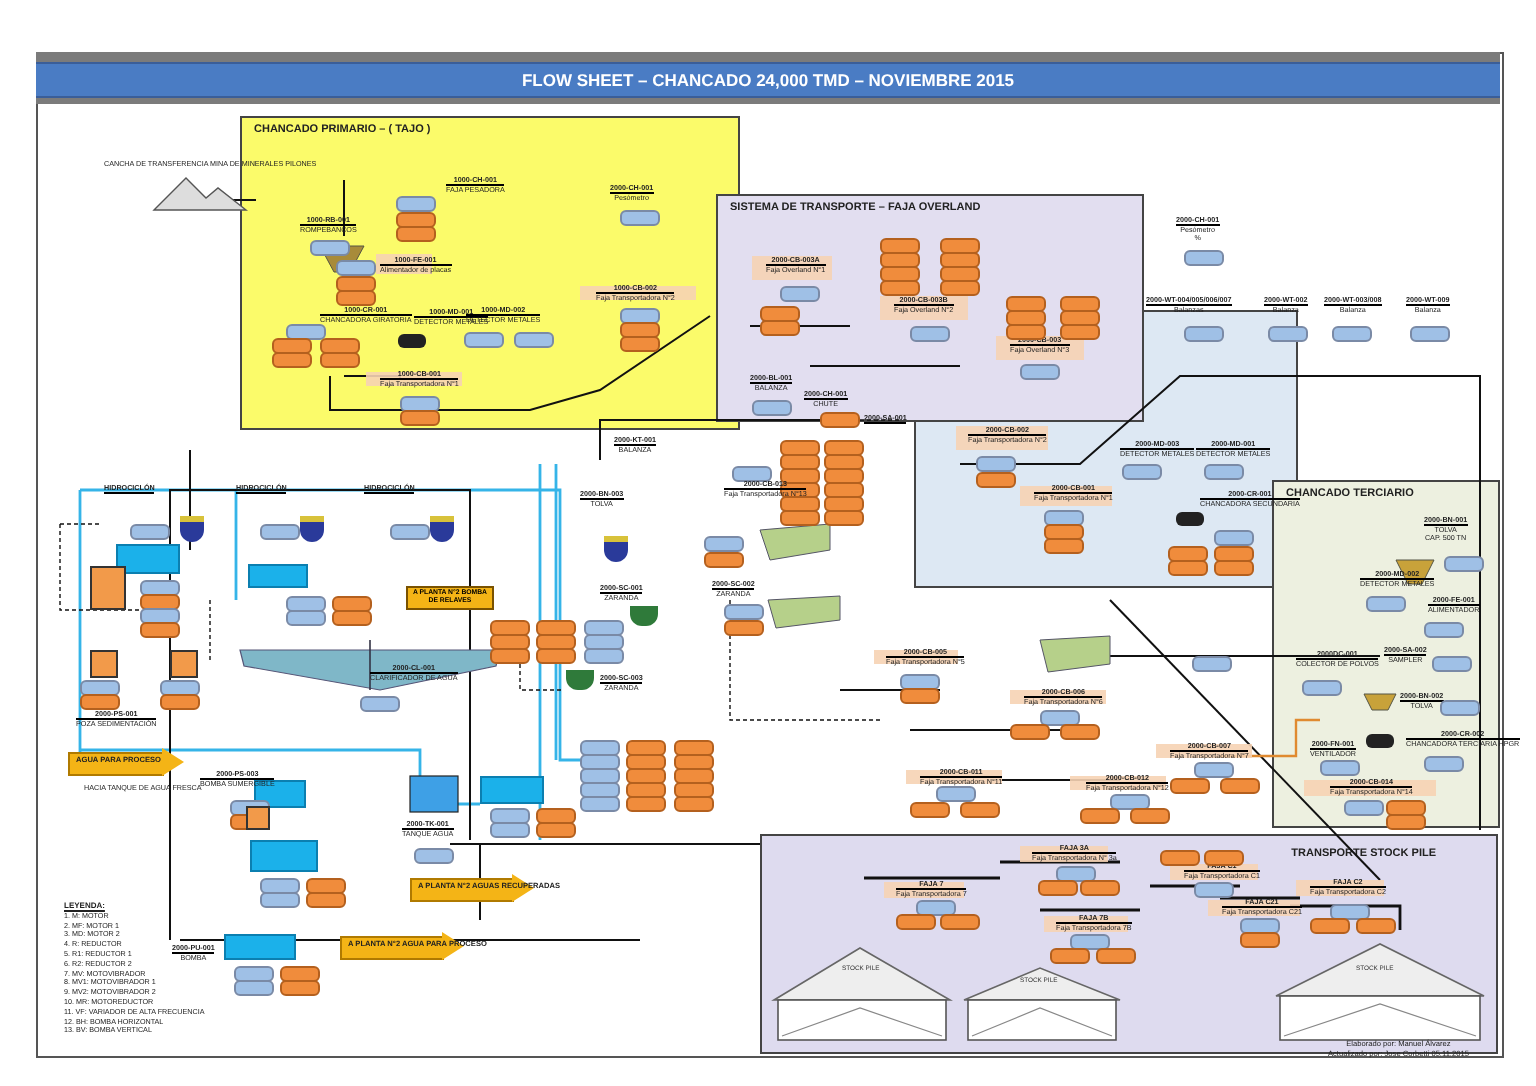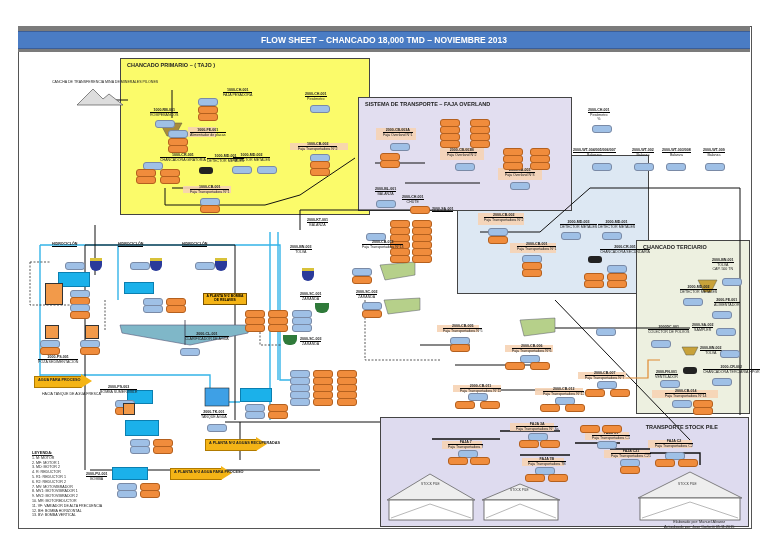--- a/index.html
+++ b/index.html
@@ -30,21 +30,21 @@
   .orangebox{position:absolute;background:#f4b416;border:0.7px solid #7a5200;font-size:3.4px;font-weight:bold;text-align:center;line-height:4.4px;}
   svg.lines{position:absolute;left:0;top:0;}
   .pile{position:absolute;}
   .pile .lbl{position:absolute;font-size:3.2px;text-align:center;color:#333;line-height:4px;}
 </style>
 </head>
 <body>
 
 <div class="frame"></div>
 <div class="titlebar">
-  <div class="inner">FLOW SHEET – CHANCADO 18,000 TMD – NOVIEMBRE 2013</div>
+  <div class="inner">FLOW SHEET – CHANCADO 24,000 TMD – NOVIEMBRE 2015</div>
 </div>
 
 <div class="zone z-primary">
   <div class="zone-title">CHANCADO PRIMARIO – ( TAJO )</div>
 </div>
 <div class="zone z-blue"></div>
 <div class="zone z-overland">
   <div class="zone-title">SISTEMA DE TRANSPORTE – FAJA OVERLAND</div>
 </div>
 <div class="zone z-terciario">

